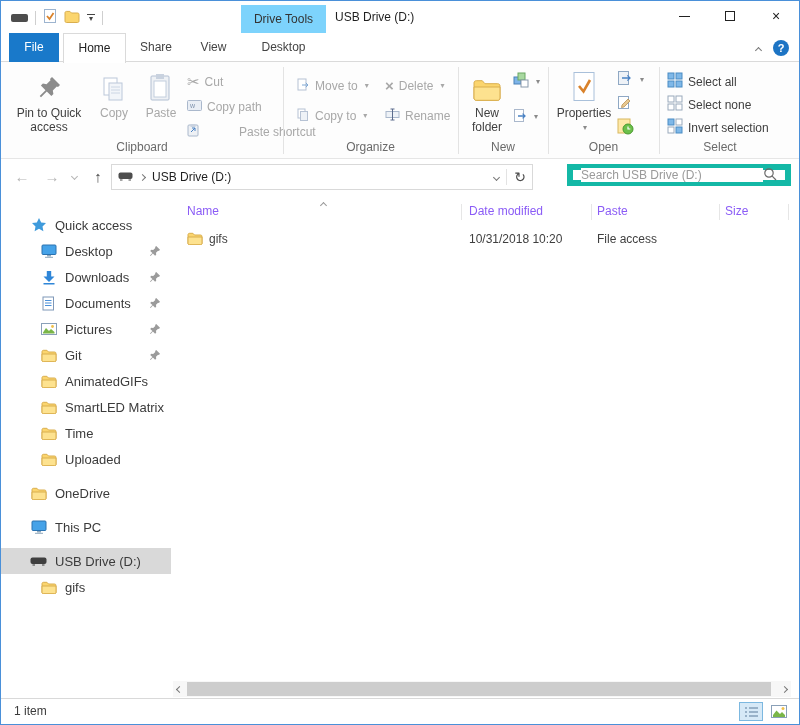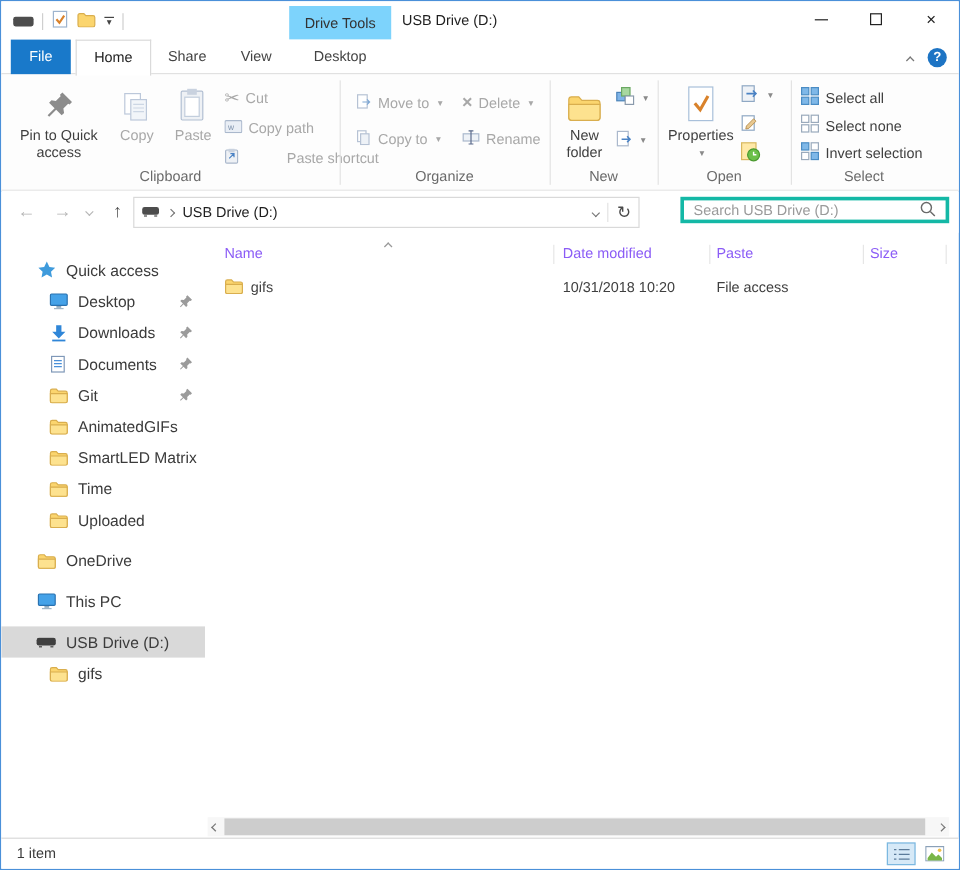--- a/index.html
+++ b/index.html
@@ -60,21 +60,21 @@
   .navrow { position:absolute; top:159px; left:0; right:0; height:34px; background:#fff; }
   .navbtn { position:absolute; top:5px; width:22px; height:22px; display:flex; align-items:center;
             justify-content:center; font-size:15px; }
   .nav-dis { color:#b5b5b5; }
   .nav-en { color:#4a4a4a; }
   .addressbox { position:absolute; left:110px; top:4px; width:422px; height:26px; border:1px solid #d9d9d9;
                 display:flex; align-items:center; padding:0 6px; gap:7px; }
   .addr-path { color:#1f1f1f; flex:1; }
   .addr-sep { width:1px; height:16px; background:#e3e3e3; }
   .refresh { font-size:14px; color:#4a4a4a; }
-  .searchbox { position:absolute; left:566px; top:4px; width:224px; height:22px; border:3px solid #14b8a6;
+  .searchbox { position:absolute; left:566px; top:4px; width:224px; height:22px; border:6px solid #14b8a6;
                display:flex; align-items:center; padding:0 8px; }
   .searchbox input { border:none; outline:none; flex:1; font-family:"Liberation Sans",sans-serif;
                      font-size:12px; color:#333; }
   .searchbox input::placeholder { color:#9a9a9a; }
 
   
   .sidebar { position:absolute; top:193px; left:0; width:170px; bottom:26px; background:#fff;
              padding-top:18px; overflow:hidden; }
   .side-item { height:26px; display:flex; align-items:center; position:relative; color:#3b3b3b;
                font-size:13px; white-space:nowrap; }
@@ -405,20 +405,33 @@
           <svg width="13" height="15">
             <rect x="1" y="1" width="10.5" height="13" fill="#fff" stroke="#7f98b8"></rect>
             <g stroke="#4a90d9">
               <line x1="3" y1="4.5" x2="9.5" y2="4.5"></line>
               <line x1="3" y1="7" x2="9.5" y2="7"></line>
               <line x1="3" y1="9.5" x2="9.5" y2="9.5"></line>
             </g>
           </svg>
         </span>
         <span class="slabel">Documents</span>
+        <span class="pin"><svg width="12" height="12" viewBox="0 0 12 12">
+            <path d="M7.2 1l3.8 3.8-1.1 1.1-.8-.2L7 7.8l.2 1.9-1.1 1.1L3.9 8.6 1.6 11l-.6-.6L3.4 8 1.2 5.9l1.1-1.1 1.9.2 2.1-2.1-.2-.8z" fill="#9b9b9b"></path>
+          </svg></span>
+      </div>
+      <div class="side-item ind2">
+        <span class="sicon">
+          <svg width="16" height="12">
+            <rect x="0.5" y="0.5" width="15" height="11" fill="#fff" stroke="#8aa0b8"></rect>
+            <path d="M2 9.5L5 5l3 3 2-2 3.5 3v1.5H2z" fill="#7ab648"></path>
+            <circle cx="11.5" cy="3.5" r="1.4" fill="#f0c04a"></circle>
+          </svg>
+        </span>
+        <span class="slabel">Pictures</span>
         <span class="pin"><svg width="12" height="12" viewBox="0 0 12 12">
             <path d="M7.2 1l3.8 3.8-1.1 1.1-.8-.2L7 7.8l.2 1.9-1.1 1.1L3.9 8.6 1.6 11l-.6-.6L3.4 8 1.2 5.9l1.1-1.1 1.9.2 2.1-2.1-.2-.8z" fill="#9b9b9b"></path>
           </svg></span>
       </div>
       <div class="side-item ind2">
         <span class="sicon">
           <svg width="16" height="13">
             <path d="M1 2.8c0-.9.6-1.5 1.5-1.5h3.4L7.5 3h6c.9 0 1.5.6 1.5 1.5v6.7c0 .9-.6 1.5-1.5 1.5h-11c-.9 0-1.5-.6-1.5-1.5z" fill="#fbd56e" stroke="#d9ae4e"></path>
             <path d="M1 5h14v6.2c0 .9-.6 1.5-1.5 1.5h-11C1.6 12.7 1 12.1 1 11.2z" fill="#fde28f" stroke="#d9ae4e"></path>
           </svg>

